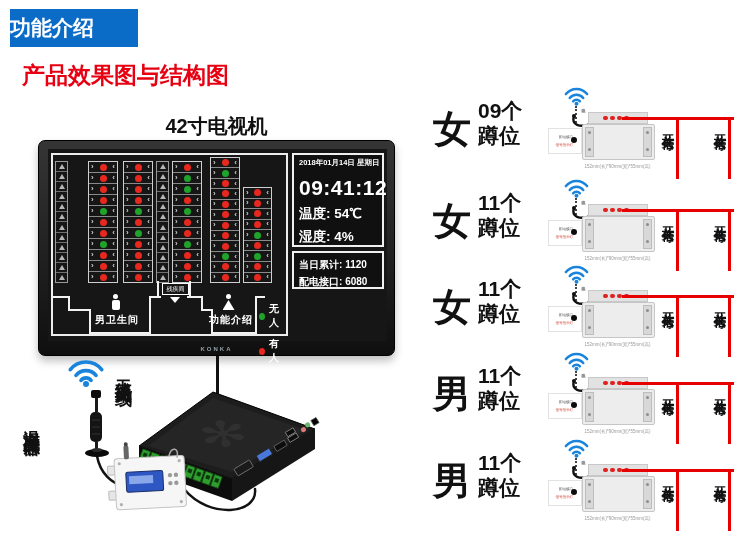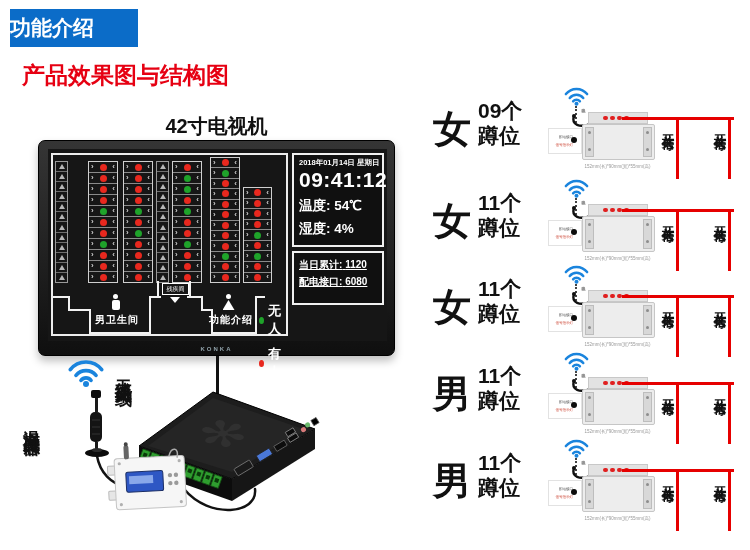--- a/index.html
+++ b/index.html
@@ -59,31 +59,31 @@
   .m-icon { left:56px; top:139px; } .f-icon { left:169px; top:139px; }
   .head { width:5px; height:5px; background:#fff; border-radius:50%; margin:0 auto; }
   .male .torso { width:8px; height:10px; background:#fff; border-radius:2px; margin:1px auto 0; }
   .female .torso { width:12px; height:10px; background:#fff;
                    clip-path:polygon(50% 0,100% 100%,0 100%); margin:1px auto 0; }
   .room-label { position:absolute; color:#fff; font-weight:bold; font-size:10px; letter-spacing:1px; }
   .men-label { left:32px; top:158px; width:64px; text-align:center; }
   .women-label { left:146px; top:158px; width:64px; text-align:center; }
   .legend { position:absolute; left:206px; top:147px; }
   .lrow { display:flex; align-items:center; gap:4px; margin-bottom:7px;
-          color:#fff; font-size:13px; font-weight:bold; }
+          color:#fff; font-size:10px; font-weight:bold; }
   .ldot { width:7px; height:7px; border-radius:50%; }
 
   
   .ibox { border:2px solid #f0f0f0; background:#101010; color:#fff; margin-bottom:4px; }
   .ib1 { height:39px; padding:4px 0 0 5px; font-size:10px; font-weight:bold; line-height:1.45; }
   .ib2 { height:94px; padding:3px 0 0 5px; }
   .idate { font-size:7.5px; font-weight:bold; }
-  .itime { font-size:21px; font-weight:bold; letter-spacing:.5px; margin-top:0; }
+  .itime { font-size:21px; font-weight:bold; letter-spacing:.5px; margin-top:8px; }
   .itemp,.ihum { font-size:13.5px; font-weight:bold; margin-top:5px; }
-  .ib3 { height:54px; padding:4px 0 0 5px; font-size:10px; font-weight:bold; line-height:1.65;text-decoration:underline; }
+  .ib3 { height:38px; padding:4px 0 0 5px; font-size:10px; font-weight:bold; line-height:1.65; }
 
   
   .v-label { position:absolute; writing-mode:vertical-rl; text-orientation:upright;
              font-weight:bold; color:#111; letter-spacing:2px; }
   .sensor-label { left:20px; top:416px; font-size:17px; }
   .antenna-label { left:112px; top:366px; font-size:17px; }
   .hw-svg { left:0; top:350px; width:460px; height:200px; }
   .big-wifi { left:66px; top:358px; width:40px; height:29px; }
 
   

